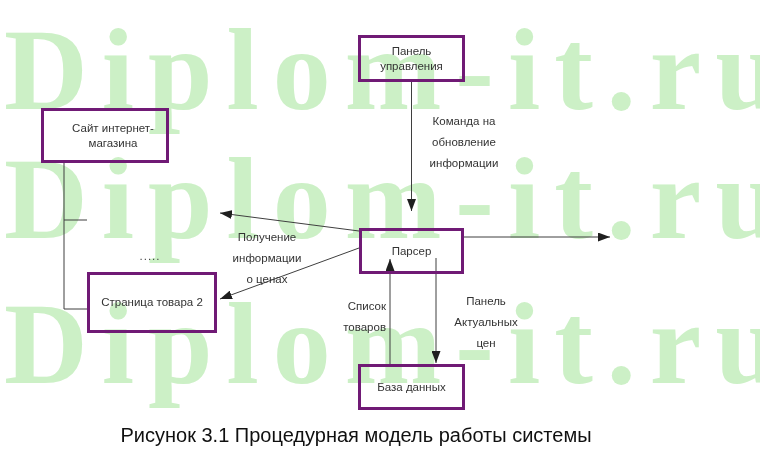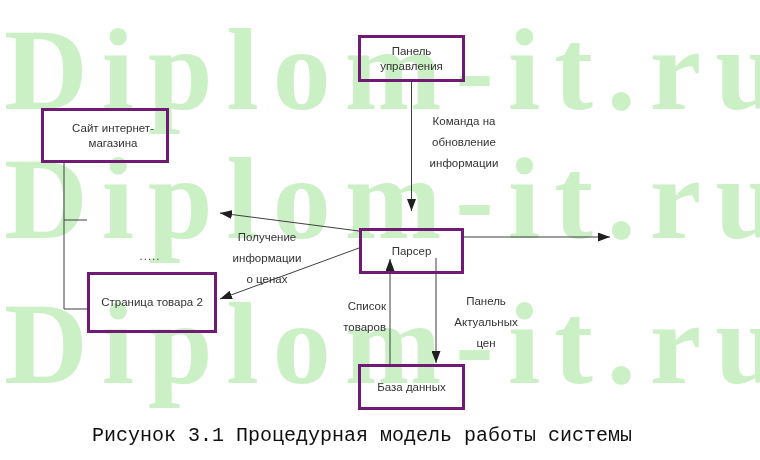--- a/index.html
+++ b/index.html
@@ -71,25 +71,24 @@
   .lbl-get-price        { left: 217px; top: 227px; width: 100px; }
   .lbl-product-list     { left: 306px; top: 296px; width: 80px; text-align: right;  }
   .lbl-write-prices     { left: 436px; top: 291px; width: 100px; }
   .lbl-ellipsis         { left: 130px; top: 246px; width: 40px; letter-spacing: 1px; color: #444; }
   
   .caption {
     position: absolute;
     left: 0; top: 424px;
     width: 712px;
     text-align: center;
-    font-family: Liberation Mono, monospace;
+    font-family: Liberation Sans, sans-serif;
     font-size: 20px;
     color: #101010;
     z-index: 3;
-    margin-left: 6px;
   }
 </style>
 </head>
 <body>
 
 <div id="stage">
 
   <div class="wm wm1" style="color: rgb(204, 240, 198);">Diplom-it.ru</div>
   <div class="wm wm2" style="color: rgb(204, 240, 198);">Diplom-it.ru</div>
   <div class="wm wm3" style="color: rgb(204, 240, 198);">Diplom-it.ru</div>

